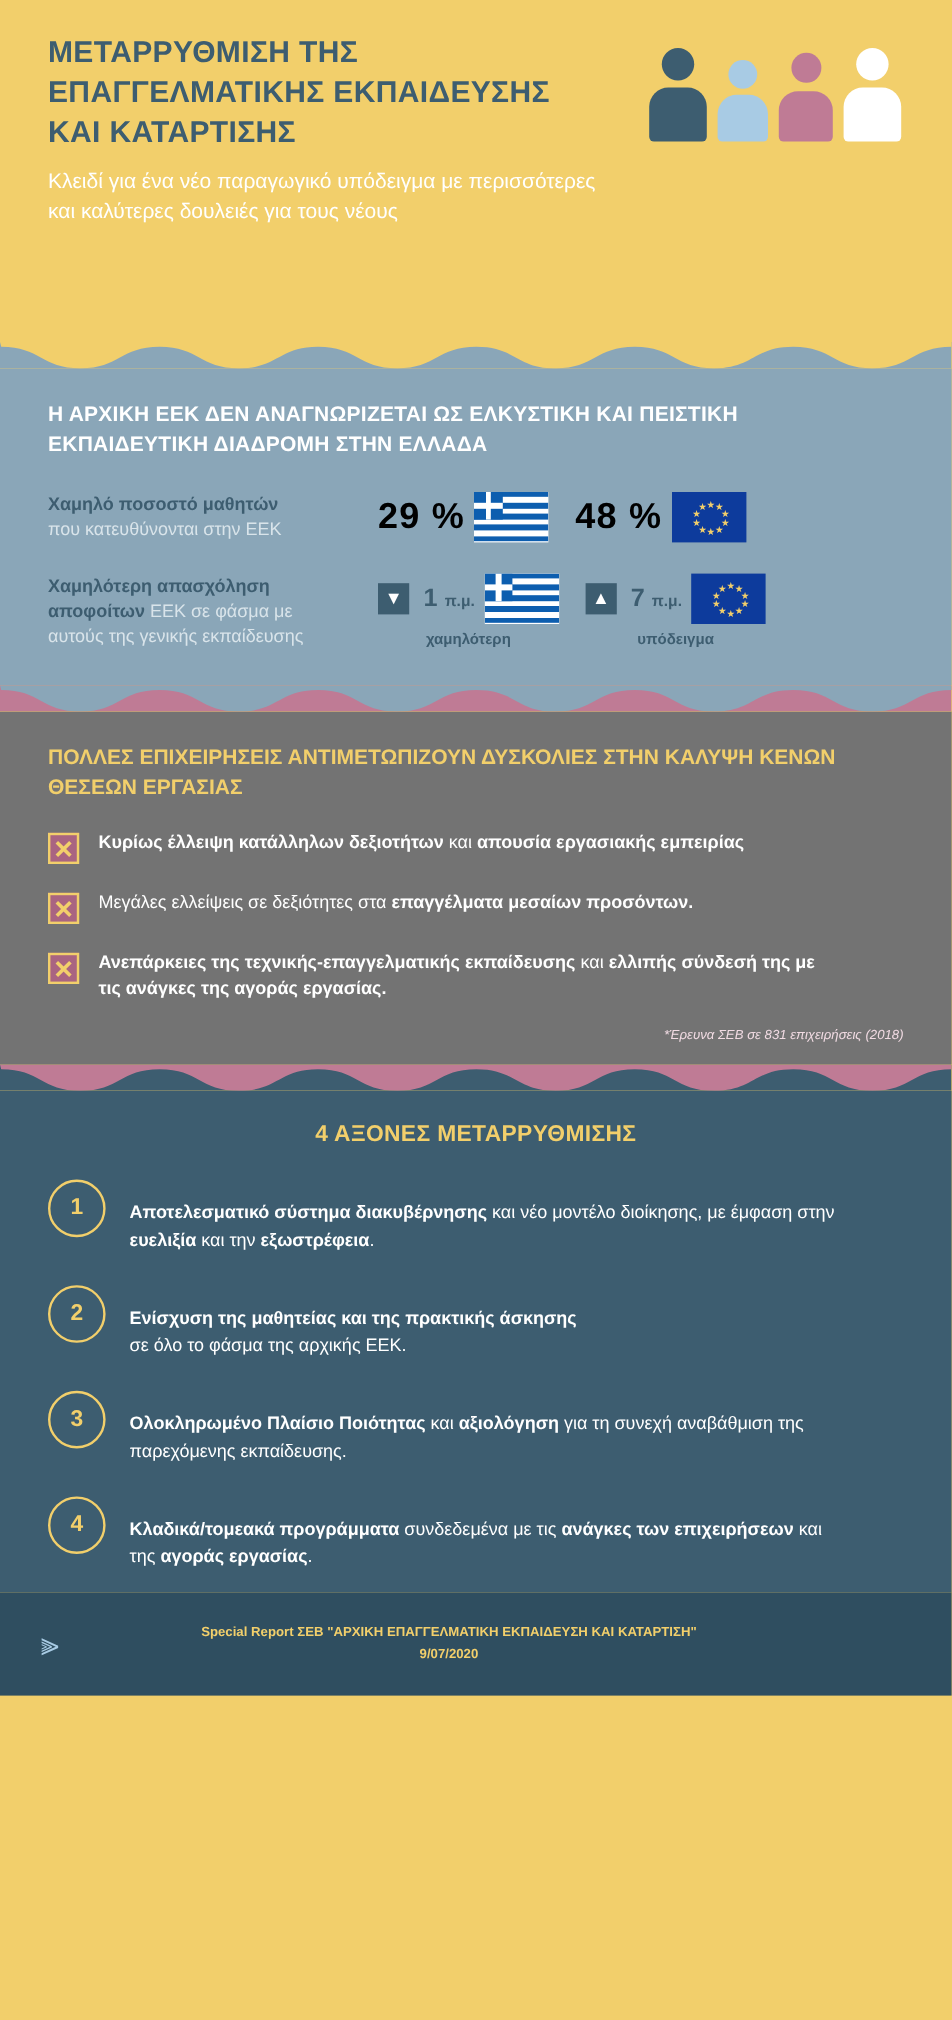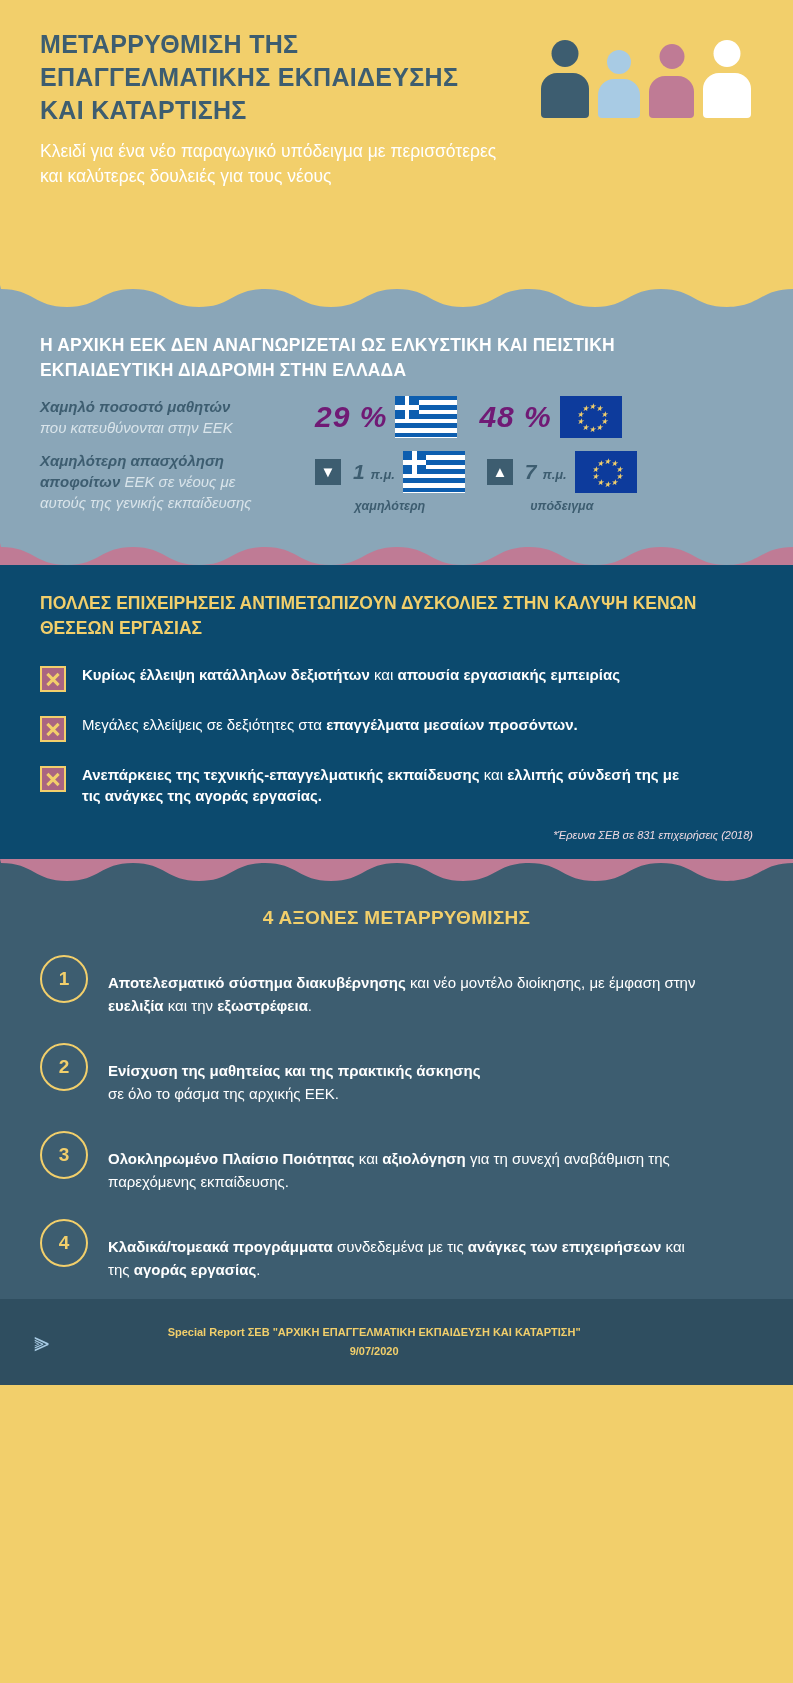--- a/index.html
+++ b/index.html
@@ -69,33 +69,33 @@
     background: #8aa6b8;
     padding: 26px 40px 30px 40px;
   }
   .sec-vet h2 {
     color: #ffffff;
     font-size: 17.5px;
     font-weight: bold;
     line-height: 1.45;
     letter-spacing: .2px;
   }
-  .stat-row { display: flex; align-items: flex-end; margin-top: 12px; font-style: italic; }
+  .stat-row { display: flex; align-items: flex-start; margin-top: 26px; }
   .stat-text {
     width: 275px;
     color: #3d5d70;
     font-size: 15px;
     line-height: 1.4;
   }
   .stat-text b { font-weight: bold; color: #3d5d70; }
   .stat-text .muted { color: #d9e4ea; }
   .stat-figs { display: flex; align-items: center; gap: 22px; }
   .fig { display: flex; align-items: center; gap: 8px; }
   .pct {
-    color: #701a75;
+    color: #000000;
     font-size: 30px;
     font-weight: bold;
     letter-spacing: 1px;
   }
   .flag { width: 62px; height: 42px; position: relative; overflow: hidden; }
   .flag-gr { background: #ffffff; }
   .flag-gr .stripe { position: absolute; left: 0; width: 100%; height: 4.6px; background: #0d5eaf; }
   .flag-gr .canton { position: absolute; left: 0; top: 0; width: 23.5px; height: 23px; background: #0d5eaf; }
   .flag-gr .cross-h { position: absolute; left: 0; top: 9.2px; width: 23.5px; height: 4.6px; background: #fff; }
   .flag-gr .cross-v { position: absolute; left: 9.4px; top: 0; width: 4.6px; height: 23px; background: #fff; }
@@ -107,21 +107,21 @@
     width: 26px; height: 26px; background: #3d5d70;
     display: flex; align-items: center; justify-content: center;
     color: #ffffff; font-size: 15px; line-height: 1;
   }
   .pp { color: #3d5d70; font-size: 21px; font-weight: bold; margin-left: 4px;}
   .pp small { font-size: 13px; font-weight: bold; }
   .cap { text-align: center; color: #3d5d70; font-size: 12.5px; font-weight: bold; margin-top: 6px; }
   .fig-col { display: flex; flex-direction: column; align-items: center; }
 
   
-  .sec-gaps { background: #0c4a6e; padding: 26px 40px 18px 40px; }
+  .sec-gaps { background: #737373; padding: 26px 40px 18px 40px; }
   .sec-gaps h2 {
     color: #f2cf6b;
     font-size: 17.5px;
     font-weight: bold;
     line-height: 1.45;
   }
   .bullet { display: flex; gap: 16px; margin-top: 22px; align-items: flex-start; }
   .xbox {
     flex: 0 0 auto;
     width: 26px; height: 26px;
@@ -238,21 +238,21 @@
                 <span style="left:5px;top:2px">★</span>
             </span>
           </span>
         </div>
       </div>
     </div>
 
     <div class="stat-row">
       <div class="stat-text">
         <b>Χαμηλότερη απασχόληση</b><br>
-        <b>αποφοίτων</b><span class="muted"> ΕΕΚ σε νέους με</span><br>
+        <b>αποφοίτων</b><span class="muted"> ΕΕΚ σε φάσμα με</span><br>
         <span class="muted">αυτούς της γενικής εκπαίδευσης</span>
       </div>
       <div class="stat-figs">
         <div class="fig-col">
           <div class="fig">
             <span class="arrow-box">▼</span>
             <span class="pp"><span>1</span> <small>π.μ.</small></span>
             <span class="flag flag-gr">
               <span class="stripe" style="top:0"></span>
                 <span class="stripe" style="top:9.2px"></span>

